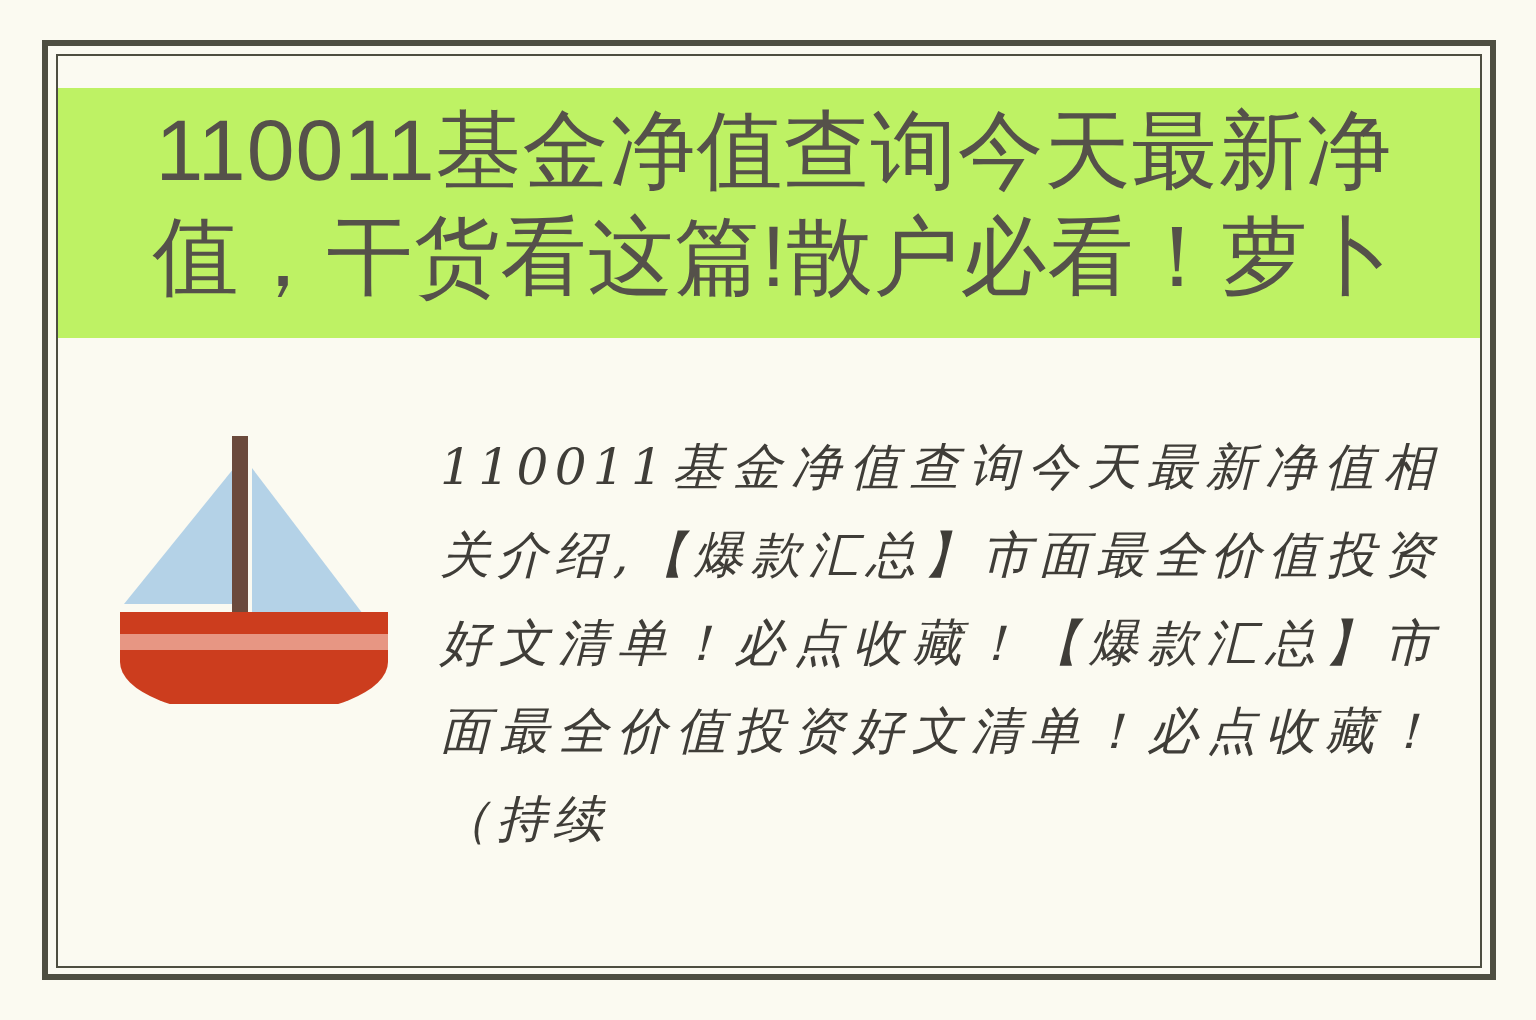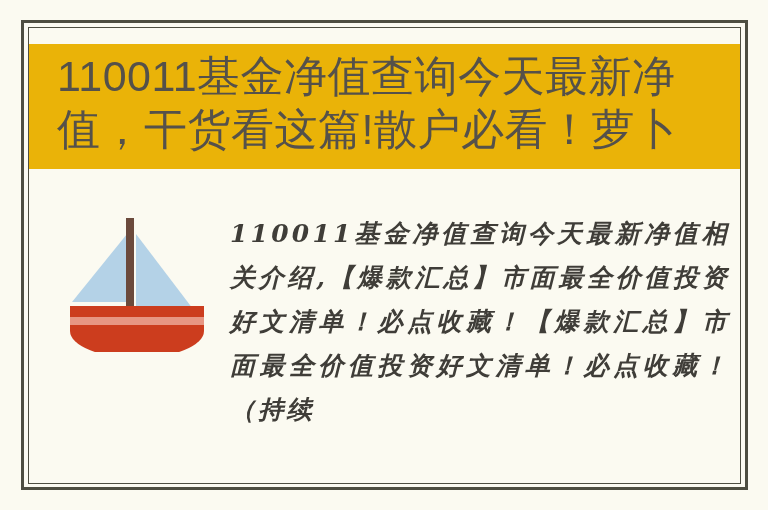--- a/index.html
+++ b/index.html
@@ -44,47 +44,47 @@
     pointer-events: none;
   }
 
   
   .title-band {
     position: absolute;
     left: 29px;
     top: 44px;
     width: 711px;
     height: 125px;
-    background: #eab308;
+    background: #bef264;
     z-index: 3;
+    text-align: center;
   }
   .article-title {
     position: absolute;
     left: 28px;
     top: 6px;
     width: 660px;
     margin: 0;
     font-family: "Liberation Sans", "DejaVu Sans", sans-serif;
     font-size: 43px;
     line-height: 53px;
     font-weight: 400;
     letter-spacing: 0.5px;
     color: #55514a;
     white-space: pre-line;
   }
 
   
   .content {
     position: absolute;
-    left: 29px;
+    left: 19px;
     top: 200px;
     width: 711px;
     height: 283px;
     z-index: 2;
-    font-weight: bold;
   }
 
   
   .boat-figure {
     position: absolute;
     left: 39px;   
     top: 16px;    
     width: 138px;
     height: 136px;
   }

